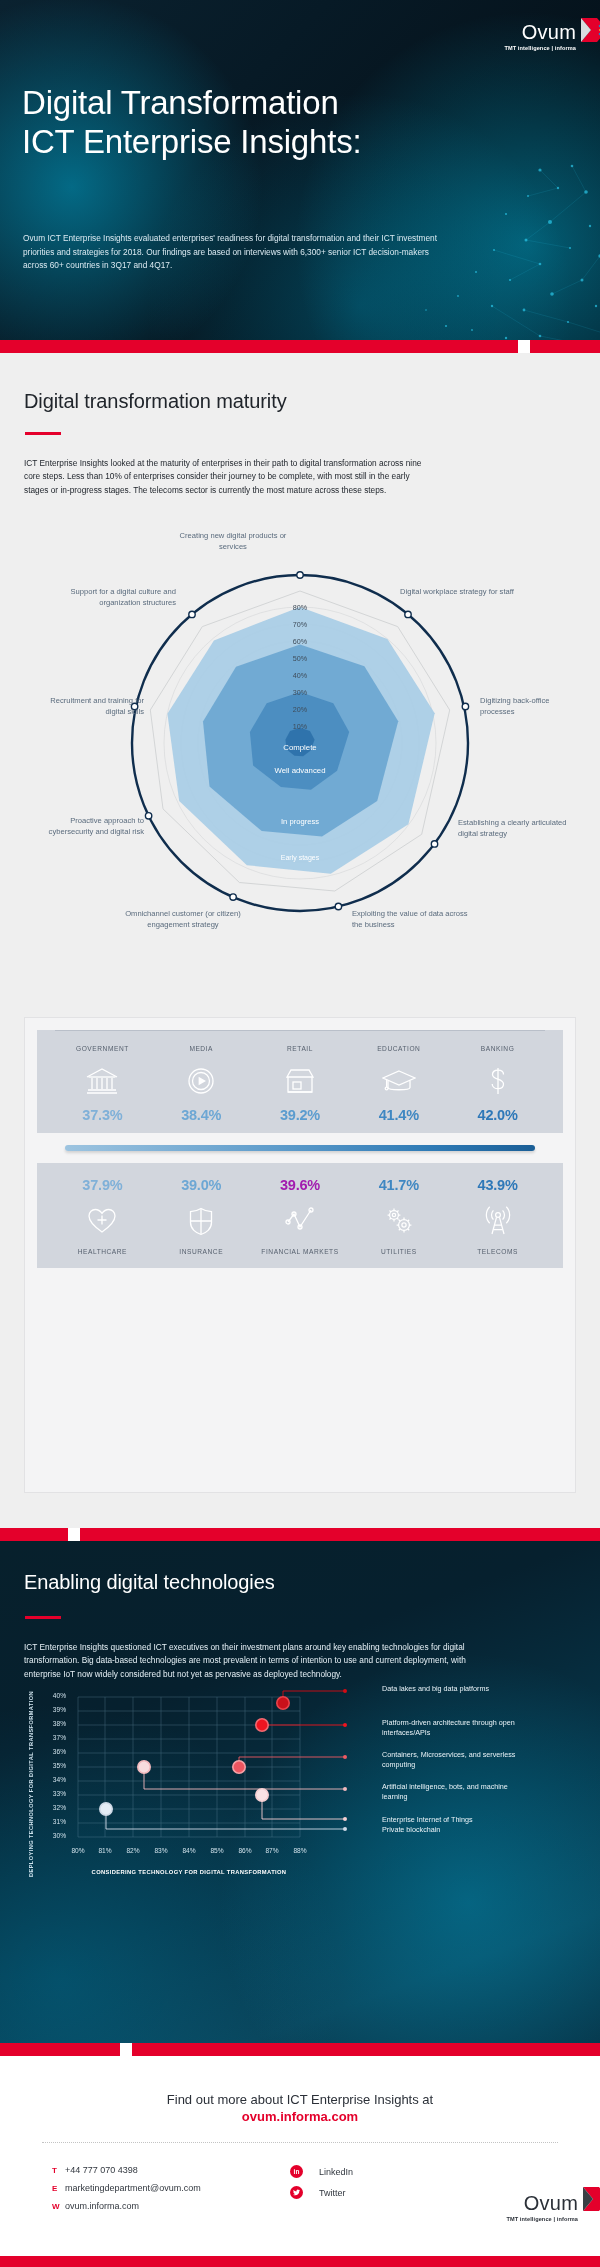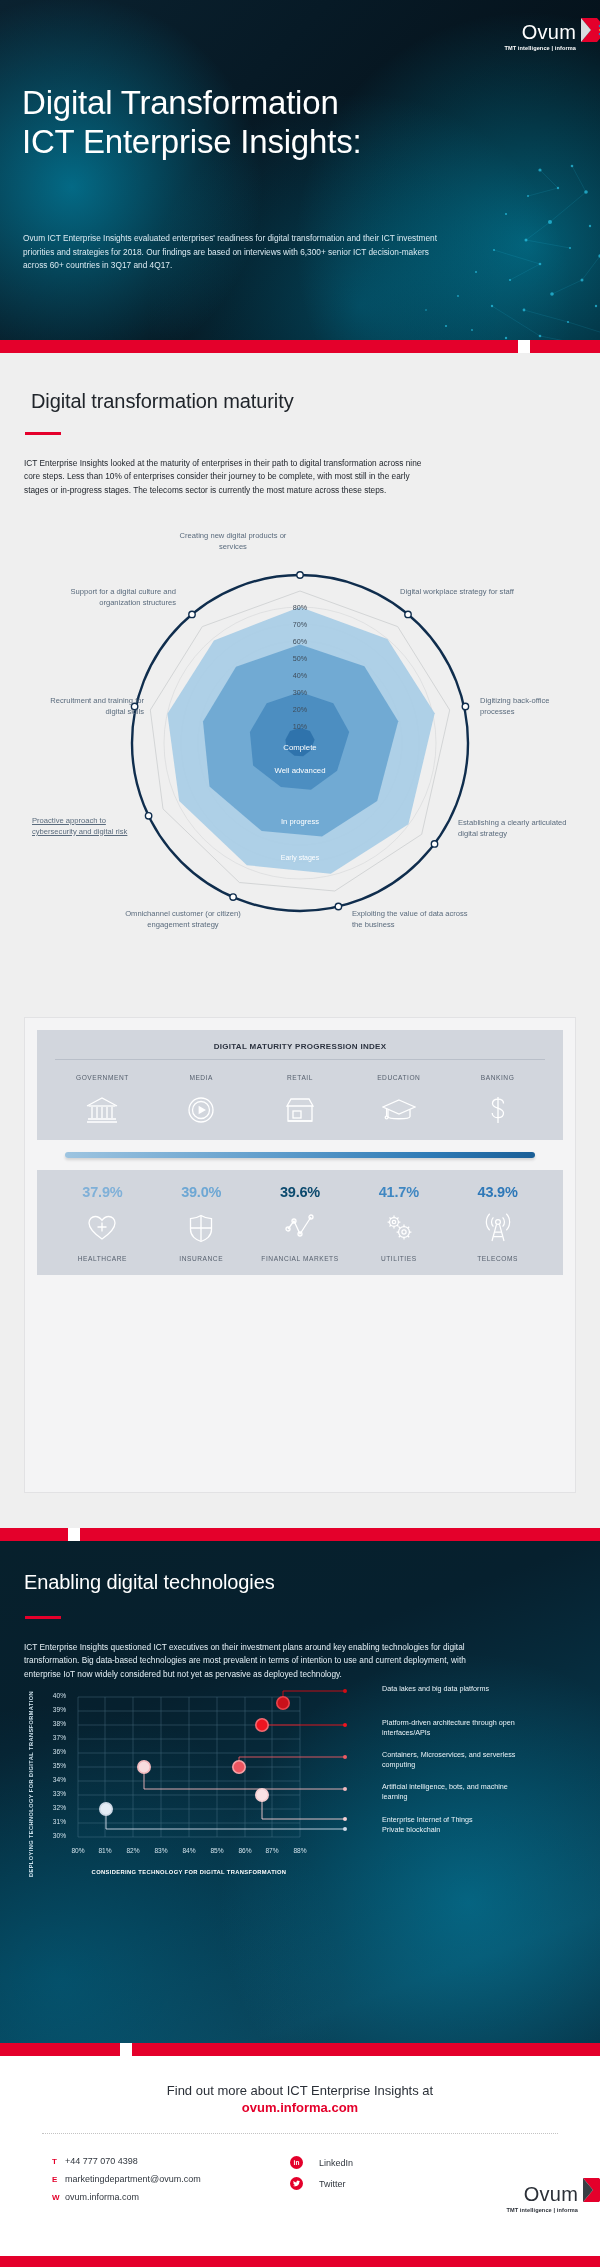--- a/index.html
+++ b/index.html
@@ -269,21 +269,21 @@
 
     <div class="hero-sub">Ovum ICT Enterprise Insights evaluated enterprises' readiness for digital transformation and their ICT investment priorities and strategies for 2018. Our findings are based on interviews with 6,300+ senior ICT decision-makers across 60+ countries in 3Q17 and 4Q17.</div>
   </div>
 
   <div class="band" style="top:340px;">
     <div class="notch" style="left:518px; width:12px;"></div>
   </div>
 
   <div class="sec-light" style="top:353px; height:1175px;">
 
-    <div style="position:absolute; left:31px; top:37px;" class="h2">Digital transformation maturity</div>
+    <div style="position:absolute; left:24px; top:37px;" class="h2">Digital transformation maturity</div>
     <div style="position:absolute; left:24px; top:66px;" class="rule-red"></div>
     <div style="position:absolute; left:24px; top:104px; width:400px;" class="body-dark">ICT Enterprise Insights looked at the maturity of enterprises in their path to digital transformation across nine core steps. Less than 10% of enterprises consider their journey to be complete, with most still in the early stages or in-progress stages. The telecoms sector is currently the most mature across these steps.</div>
 
     <div class="radar-wrap" style="top:178px; height:480px;">
 
       <svg width="600" height="440" viewBox="0 0 600 440" style="position:absolute; left:0; top:20px;">
         <defs>
           <clipPath id="halfclip">
               <rect x="0" y="0" width="600" height="440"></rect>
             </clipPath>
@@ -357,34 +357,33 @@
       </div>
       <div class="radar-label" style="left:458px; top:287px; width:120px; text-align:left;">
         <span>Establishing a clearly articulated digital strategy</span>
       </div>
       <div class="radar-label" style="left:352px; top:378px; width:120px; text-align:left;">
         <span>Exploiting the value of data across the business</span>
       </div>
       <div class="radar-label" style="left:118px; top:378px; width:130px; text-align:center;">
         <span>Omnichannel customer (or citizen) engagement strategy</span>
       </div>
-      <div class="radar-label" style="left:32px; top:285px; width:120px; text-align:left;text-decoration:underline;">
+      <div class="radar-label" style="left:24px; top:285px; width:120px; text-align:right;">
         <span>Proactive approach to cybersecurity and digital risk</span>
       </div>
       <div class="radar-label" style="left:40px; top:165px; width:104px; text-align:right;">
         <span>Recruitment and training for digital skills</span>
       </div>
       <div class="radar-label" style="left:40px; top:56px; width:136px; text-align:right;">
         <span>Support for a digital culture and organization structures</span>
       </div>
     </div>
 
     <div class="dmpi" style="top:664px; height:476px;">
       <div class="dmpi-inner" style="padding-bottom:10px;">
-        <div class="dmpi-title">DIGITAL MATURITY PROGRESSION INDEX</div>
         <div class="dmpi-hr"></div>
 
         <div class="grid5" style="margin-top:14px;">
           <div class="cell">
             <div class="cell-label">GOVERNMENT</div>
           </div>
           <div class="cell">
             <div class="cell-label">MEDIA</div>
           </div>
           <div class="cell">
@@ -431,29 +430,36 @@
             </svg>
           </div>
           <div class="cell-icon">
             <svg width="24" height="30" viewBox="0 0 24 30" fill="none" stroke="#ffffff" stroke-width="1.3">
               <path d="M12 2 v26"></path>
               <path d="M17.5 8.5 c0-3-2.7-4.3-5.5-4.3 -2.8,0 -5.5,1.2 -5.5,4.3 0,5.7 11,3.6 11,9.6 0,3.2 -2.8,4.6 -5.5,4.6 -2.8,0 -5.8,-1.4 -5.8,-4.8"></path>
             </svg>
           </div>
         </div>
 
+        <div class="grid5" style="margin-top:6px;">
+          <div class="cell cell-val" style="color:#7fb0d8;">37.3%</div>
+          <div class="cell cell-val" style="color:#6da7d4;">38.4%</div>
+          <div class="cell cell-val" style="color:#5b9ccf;">39.2%</div>
+          <div class="cell cell-val" style="color:#3f87c2;">41.4%</div>
+          <div class="cell cell-val" style="color:#2e78b8;">42.0%</div>
+        </div>
       </div>
 
       <div class="bar-gradient"></div>
 
       <div class="dmpi-inner" style="padding:14px 0 12px;">
         <div class="grid5">
           <div class="cell cell-val" style="color:#7fb0d8;">37.9%</div>
           <div class="cell cell-val" style="color:#6da7d4;">39.0%</div>
-          <div class="cell cell-val" style="color:#0c4a6e;">39.6%</div>
+          <div class="cell cell-val" style="color:#a21caf;">39.6%</div>
           <div class="cell cell-val" style="color:#3f87c2;">41.7%</div>
           <div class="cell cell-val" style="color:#2e78b8;">43.9%</div>
         </div>
 
         <div class="grid5" style="margin-top:8px;">
           <div class="cell-icon">
             <svg width="30" height="28" viewBox="0 0 30 28" fill="none" stroke="#ffffff" stroke-width="1.3">
               <path d="M15 25 C5 18 2 13 2 9 C2 5 5 2.5 8.3 2.5 C11 2.5 13.5 4.3 15 6.4 C16.5 4.3 19 2.5 21.7 2.5 C25 2.5 28 5 28 9 C28 13 25 18 15 25 Z"></path>
               <path d="M15 8.5 v9 M10.5 13 h9"></path>
             </svg>
@@ -603,21 +609,21 @@
       <div class="leg" style="left:352px; top:126px; width:185px;">Enterprise Internet of Things</div>
       <div class="leg" style="left:352px; top:136px; width:185px;">Private blockchain</div>
     </div>
   </div>
 
   <div class="band" style="top:2043px;">
     <div class="notch" style="left:120px; width:12px;"></div>
   </div>
 
   <div class="footer" style="top:2056px; height:200px;">
-    <div class="foot-line1" style="margin-top:27px;">Find out more about ICT Enterprise Insights at</div>
+    <div class="foot-line1" style="margin-top:36px;">Find out more about ICT Enterprise Insights at</div>
     <a class="foot-line2" style="display:block; text-decoration:none;" href="#">ovum.informa.com</a>
 
     <div class="foot-dotted"></div>
 
     <div style="position:relative; margin-top:22px;">
       <div style="position:absolute; left:52px; top:0;">
         <div class="contact-row">
           <span class="ck">T</span>
           <span class="cv">+44 777 070 4398</span>
         </div>

